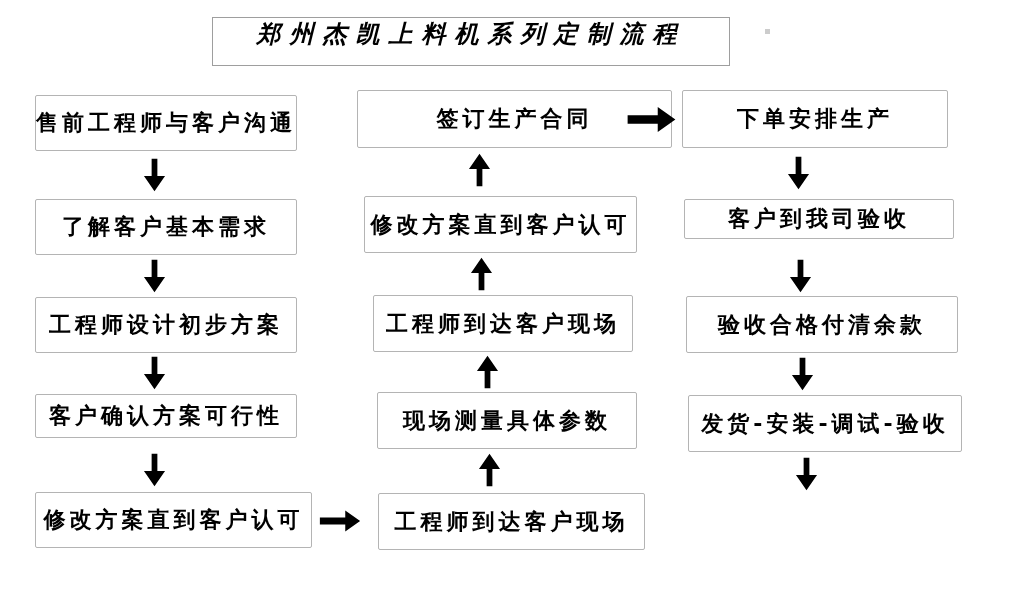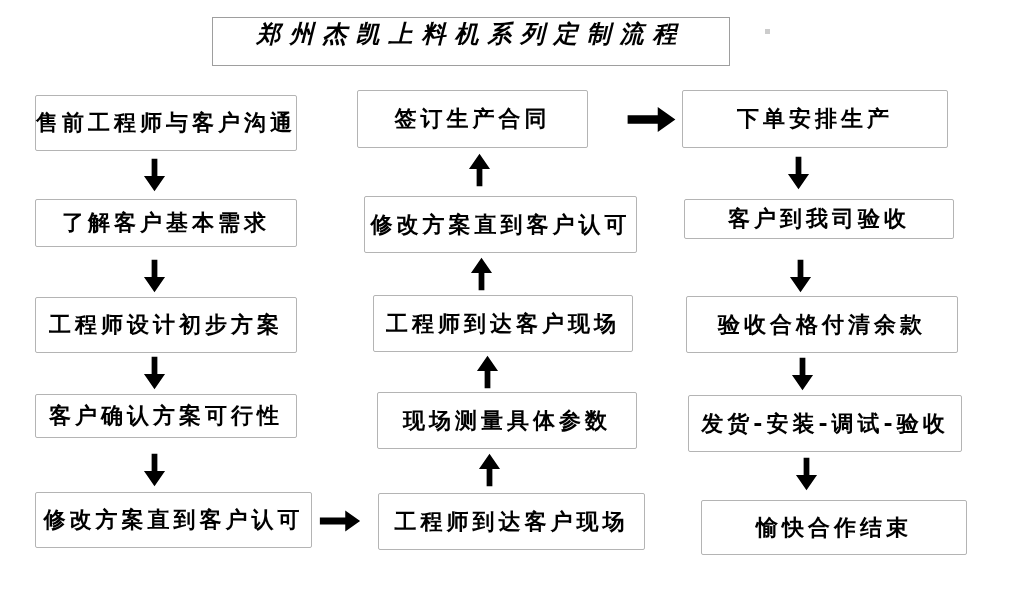--- a/index.html
+++ b/index.html
@@ -81,21 +81,21 @@
 
   <div class="title-box">
     <span>郑州杰凯上料机系列定制流程</span>
   </div>
 
   <div class="stray-dot"></div>
 
   <div class="box" style="left:35px;top:95px;width:262px;height:56px">
     <span class="box-label">售前工程师与客户沟通</span>
   </div>
-  <div class="box" style="left:35px;top:199px;width:262px;height:48px">
+  <div class="box" style="left:35px;top:199px;width:262px;height:56px">
     <span class="box-label">了解客户基本需求</span>
   </div>
   <div class="box" style="left:35px;top:297px;width:262px;height:56px">
     <span class="box-label">工程师设计初步方案</span>
   </div>
   <div class="box" style="left:35px;top:394px;width:262px;height:44px">
     <span class="box-label">客户确认方案可行性</span>
   </div>
   <div class="box" style="left:35px;top:492px;width:277px;height:56px">
     <span class="box-label">修改方案直到客户认可</span>
@@ -121,21 +121,21 @@
         <use href="#sym-arrow-down"></use>
       </svg>
   </div>
 
   <div class="arrow" style="left:319px;top:508px;width:42px;height:26px">
     <svg viewBox="0 0 48 26">
         <use href="#sym-arrow-right"></use>
       </svg>
   </div>
 
-  <div class="box" style="left:357px;top:90px;width:231px;height:58px">
+  <div class="box" style="left:357px;top:90px;width:315px;height:58px">
     <span class="box-label">签订生产合同</span>
   </div>
   <div class="box" style="left:364px;top:196px;width:273px;height:57px">
     <span class="box-label">修改方案直到客户认可</span>
   </div>
   <div class="box" style="left:373px;top:295px;width:260px;height:57px">
     <span class="box-label">工程师到达客户现场</span>
   </div>
   <div class="box" style="left:377px;top:392px;width:260px;height:57px">
     <span class="box-label">现场测量具体参数</span>
@@ -176,23 +176,20 @@
   </div>
   <div class="box" style="left:684px;top:199px;width:270px;height:40px">
     <span class="box-label">客户到我司验收</span>
   </div>
   <div class="box" style="left:686px;top:296px;width:272px;height:57px">
     <span class="box-label">验收合格付清余款</span>
   </div>
   <div class="box" style="left:688px;top:395px;width:274px;height:57px">
     <span class="box-label">发货-安装-调试-验收</span>
   </div>
-  <div class="box" style="left:701px;top:500px;width:266px;height:55px">
-    <span class="box-label">愉快合作结束</span>
-  </div>
 
   <div class="arrow" style="left:787px;top:155px;width:23px;height:36px">
     <svg viewBox="0 0 24 36">
         <use href="#sym-arrow-down"></use>
       </svg>
   </div>
   <div class="arrow" style="left:789px;top:258px;width:23px;height:36px">
     <svg viewBox="0 0 24 36">
         <use href="#sym-arrow-down"></use>
       </svg>

